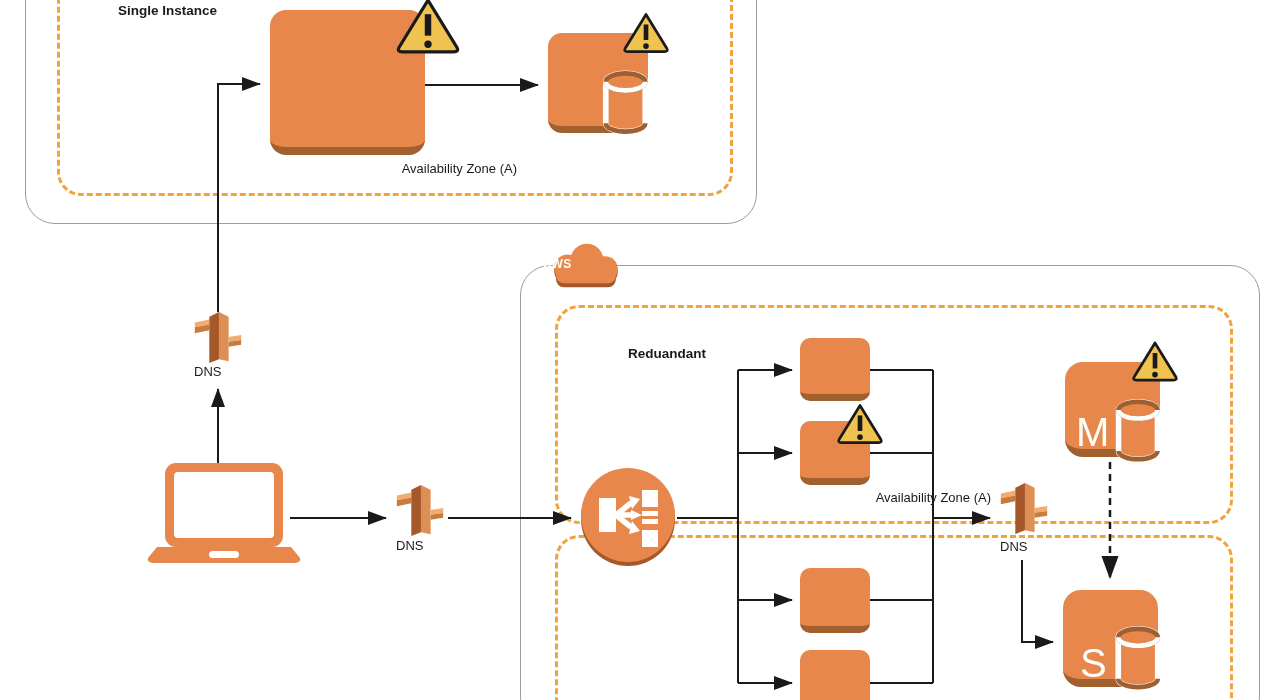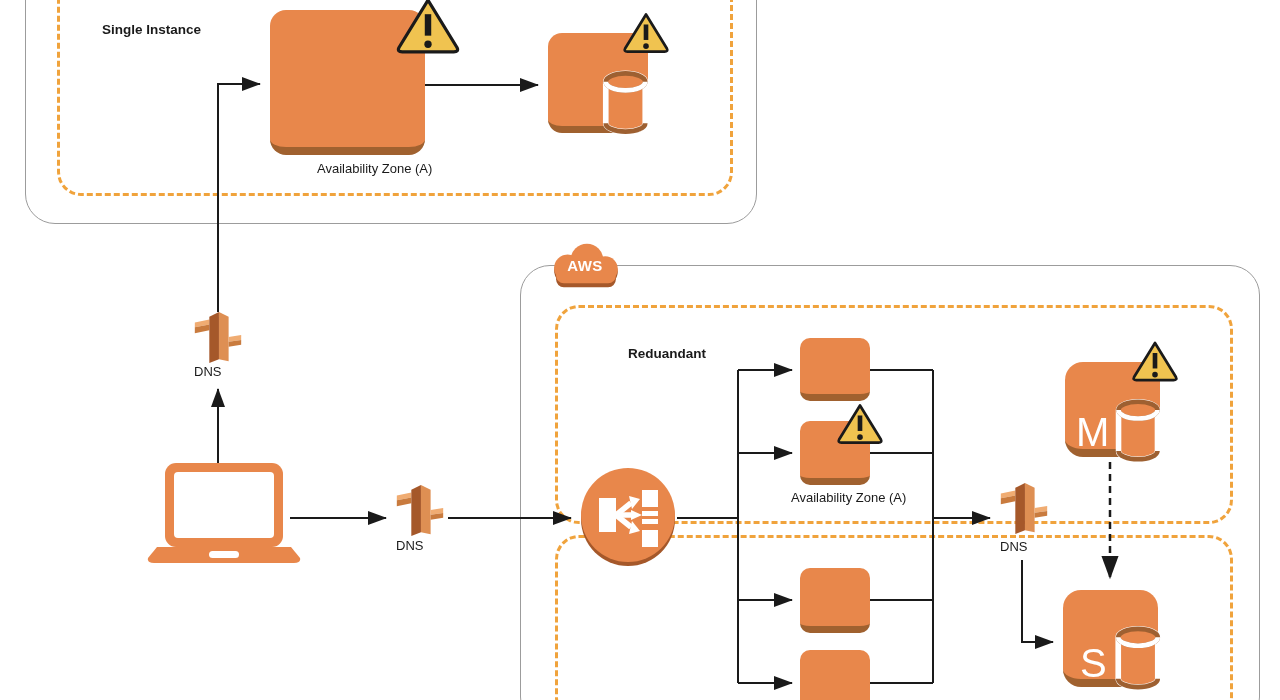--- a/index.html
+++ b/index.html
@@ -6,37 +6,37 @@
   #canvas{
     position:relative;width:1280px;height:700px;overflow:hidden;
     font-family:"Liberation Sans", sans-serif;background:#ffffff;
   }
   .abs{position:absolute;}
   
   .gray-box{border:1.5px solid #9c9c9c;border-radius:30px;background:transparent;}
   .az-box{border:3px dashed #F0A33C;border-radius:24px;background:transparent;}
   
   .title-label{font-size:13.5px;font-weight:bold;color:#1a1a1a;white-space:nowrap;}
-  .az-label{font-size:13px;color:#1a1a1a;text-align:left;white-space:nowrap;}
+  .az-label{font-size:13px;color:#1a1a1a;text-align:right;white-space:nowrap;}
   .dns-label{font-size:13px;color:#1a1a1a;white-space:nowrap;}
   .db-letter{font-size:40px;color:#ffffff;line-height:1;white-space:nowrap;}
-  .cloud-label{font-size:15px;font-weight:bold;color:#ffffff;text-align:center;letter-spacing:.5px;}
+  .cloud-label{font-size:12px;font-weight:bold;color:#ffffff;text-align:left;letter-spacing:.5px;}
   
   .osq{background:#E8874B;border-bottom:8px solid #A0612F;border-radius:16px;}
   .osq-sm{background:#E8874B;border-bottom:7px solid #A0612F;border-radius:10px;}
   svg{display:block;}
 </style>
 </head>
 <body>
 
 <div id="canvas">
 
   <div class="abs gray-box" style="left:25px;top:-34px;width:730px;height:256px;"></div>
   <div class="abs az-box" style="left:57px;top:-30px;width:670px;height:220px;"></div>
-  <div class="abs title-label" style="left:102px;top:3px;margin-top:19px;">Single Instance</div>
+  <div class="abs title-label" style="left:118px;top:3px;">Single Instance</div>
   <div class="abs az-label" style="left:317px;top:161px;width:200px;">Availability Zone (A)</div>
 
   <div class="abs gray-box" style="left:520px;top:265px;width:738px;height:460px;"></div>
   <div class="abs az-box" style="left:555px;top:305px;width:672px;height:213px;"></div>
   <div class="abs az-box" style="left:555px;top:535px;width:672px;height:180px;"></div>
   <div class="abs title-label" style="left:628px;top:346px;">Reduandant</div>
   <div class="abs az-label" style="left:791px;top:490px;width:200px;">Availability Zone (A)</div>
 
   <svg class="abs" style="left:0;top:0;" width="1280" height="700">
     <defs>

